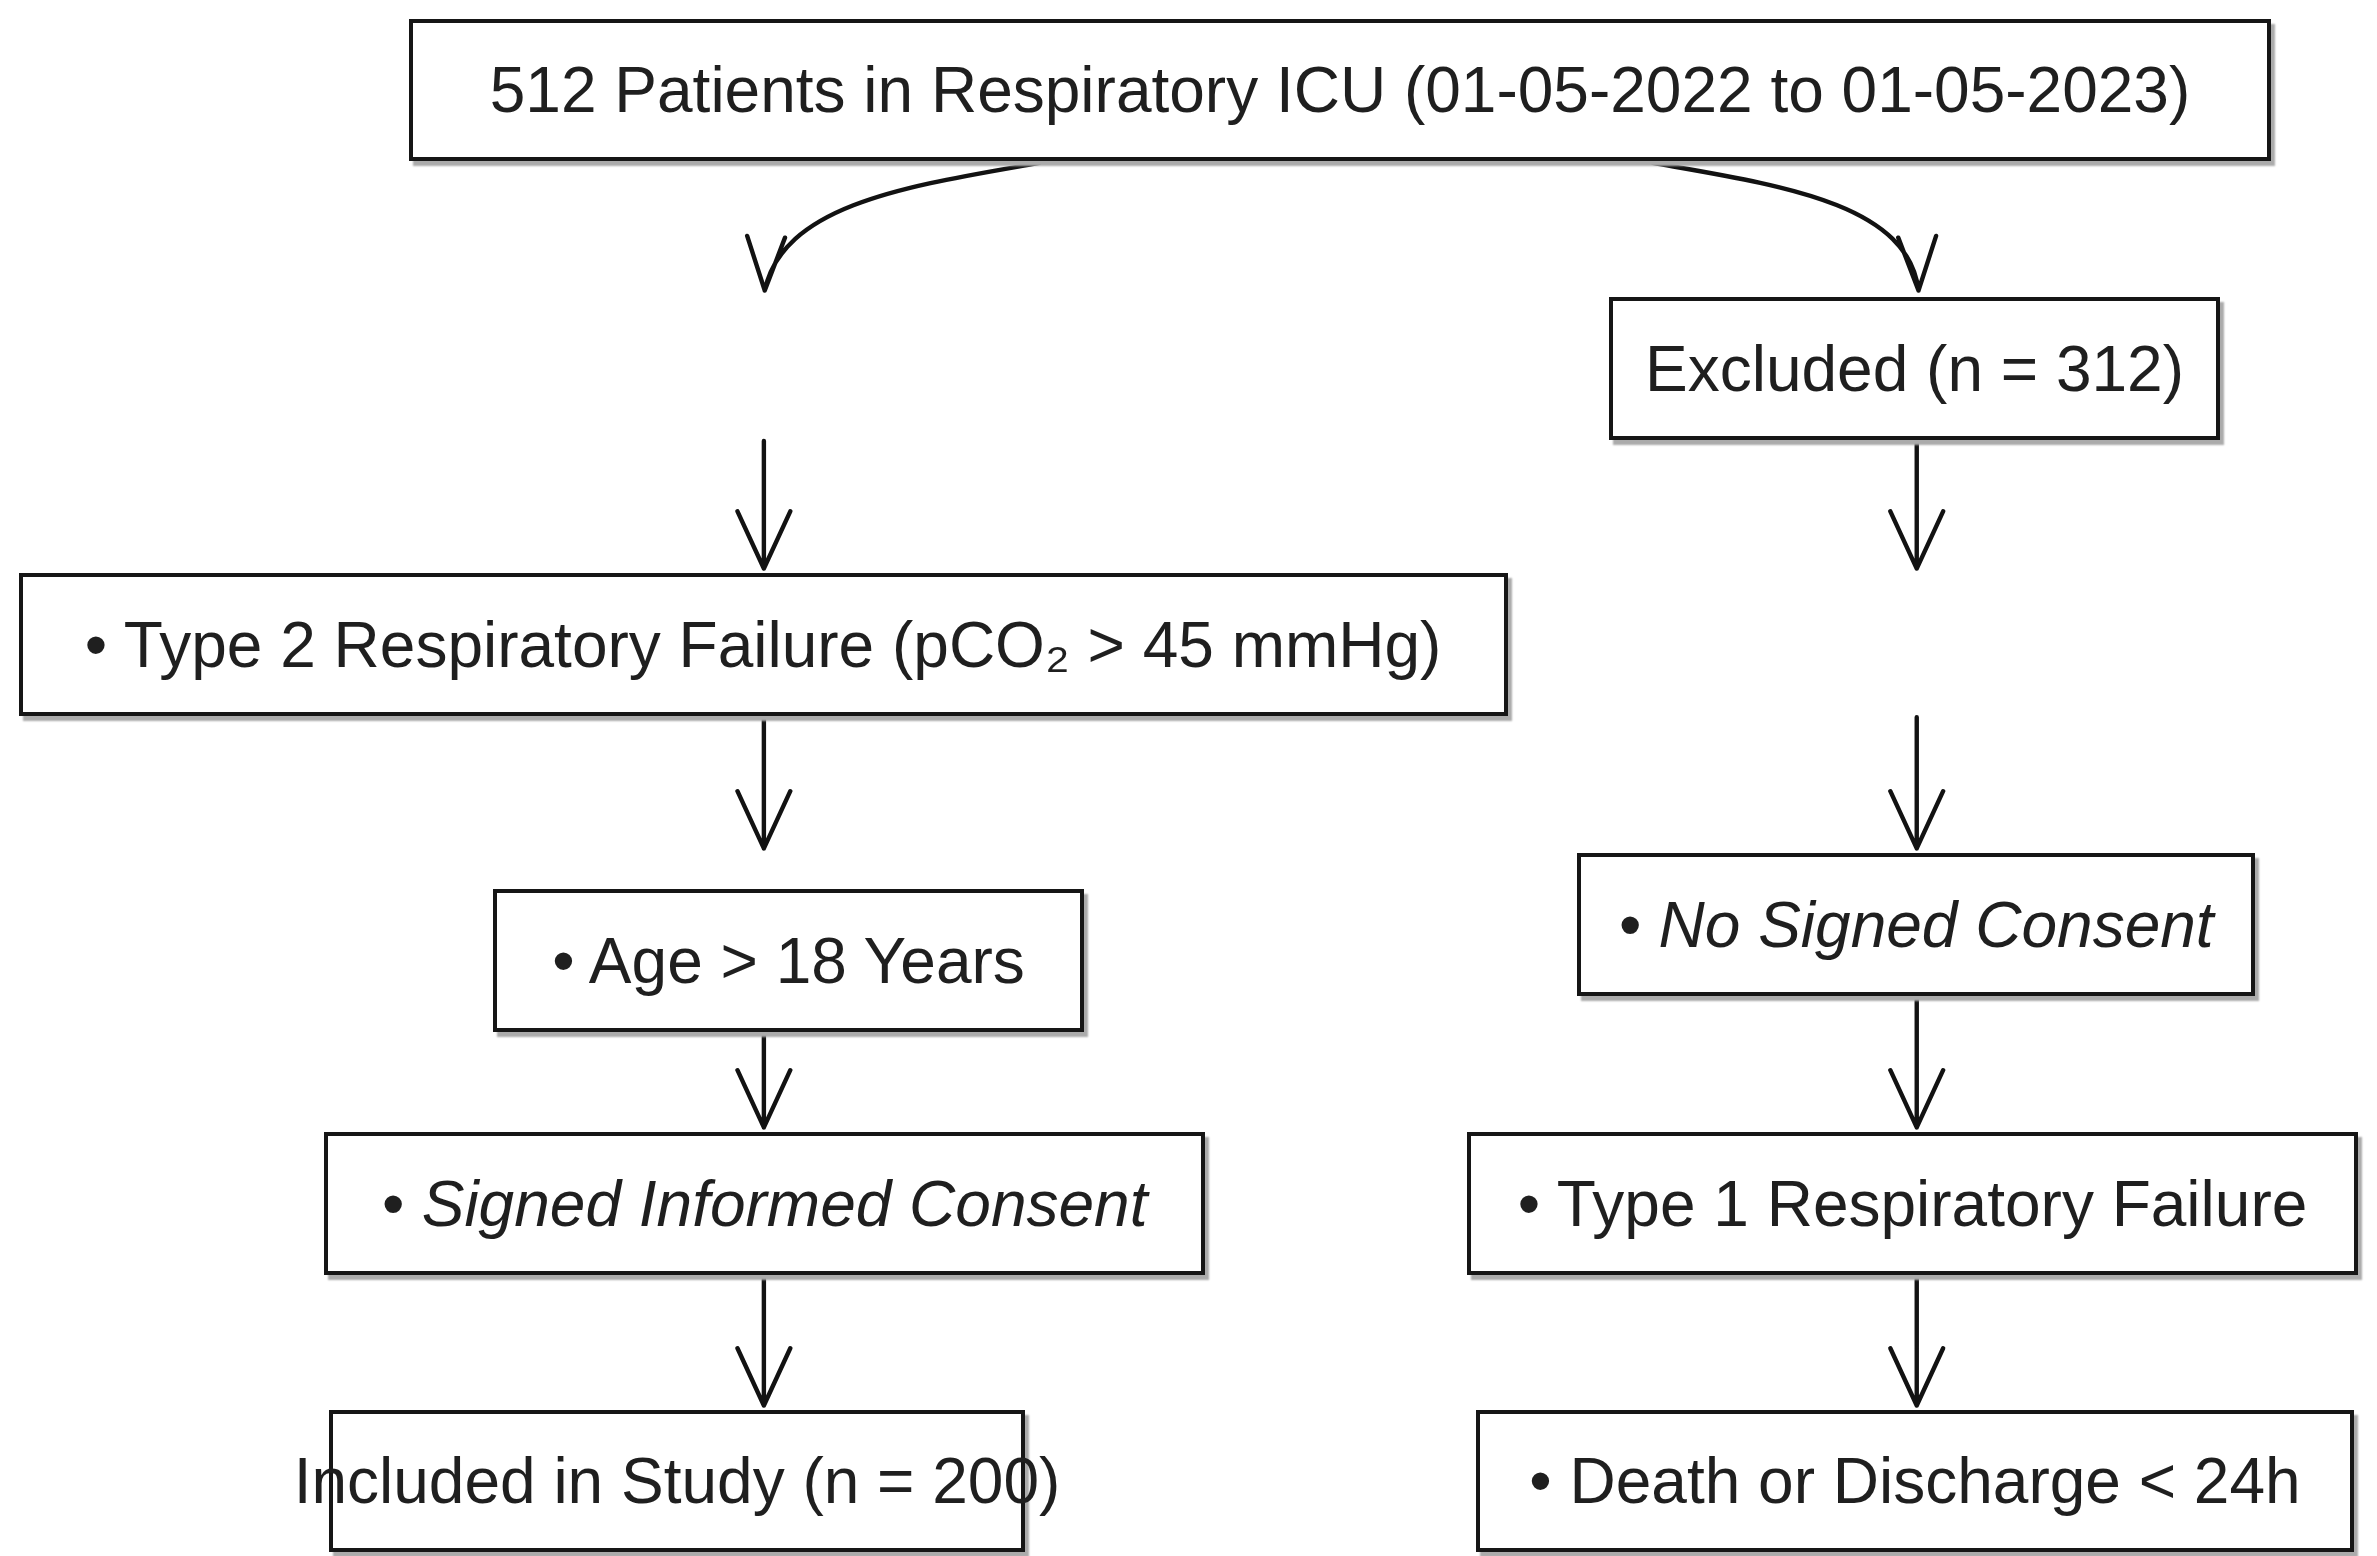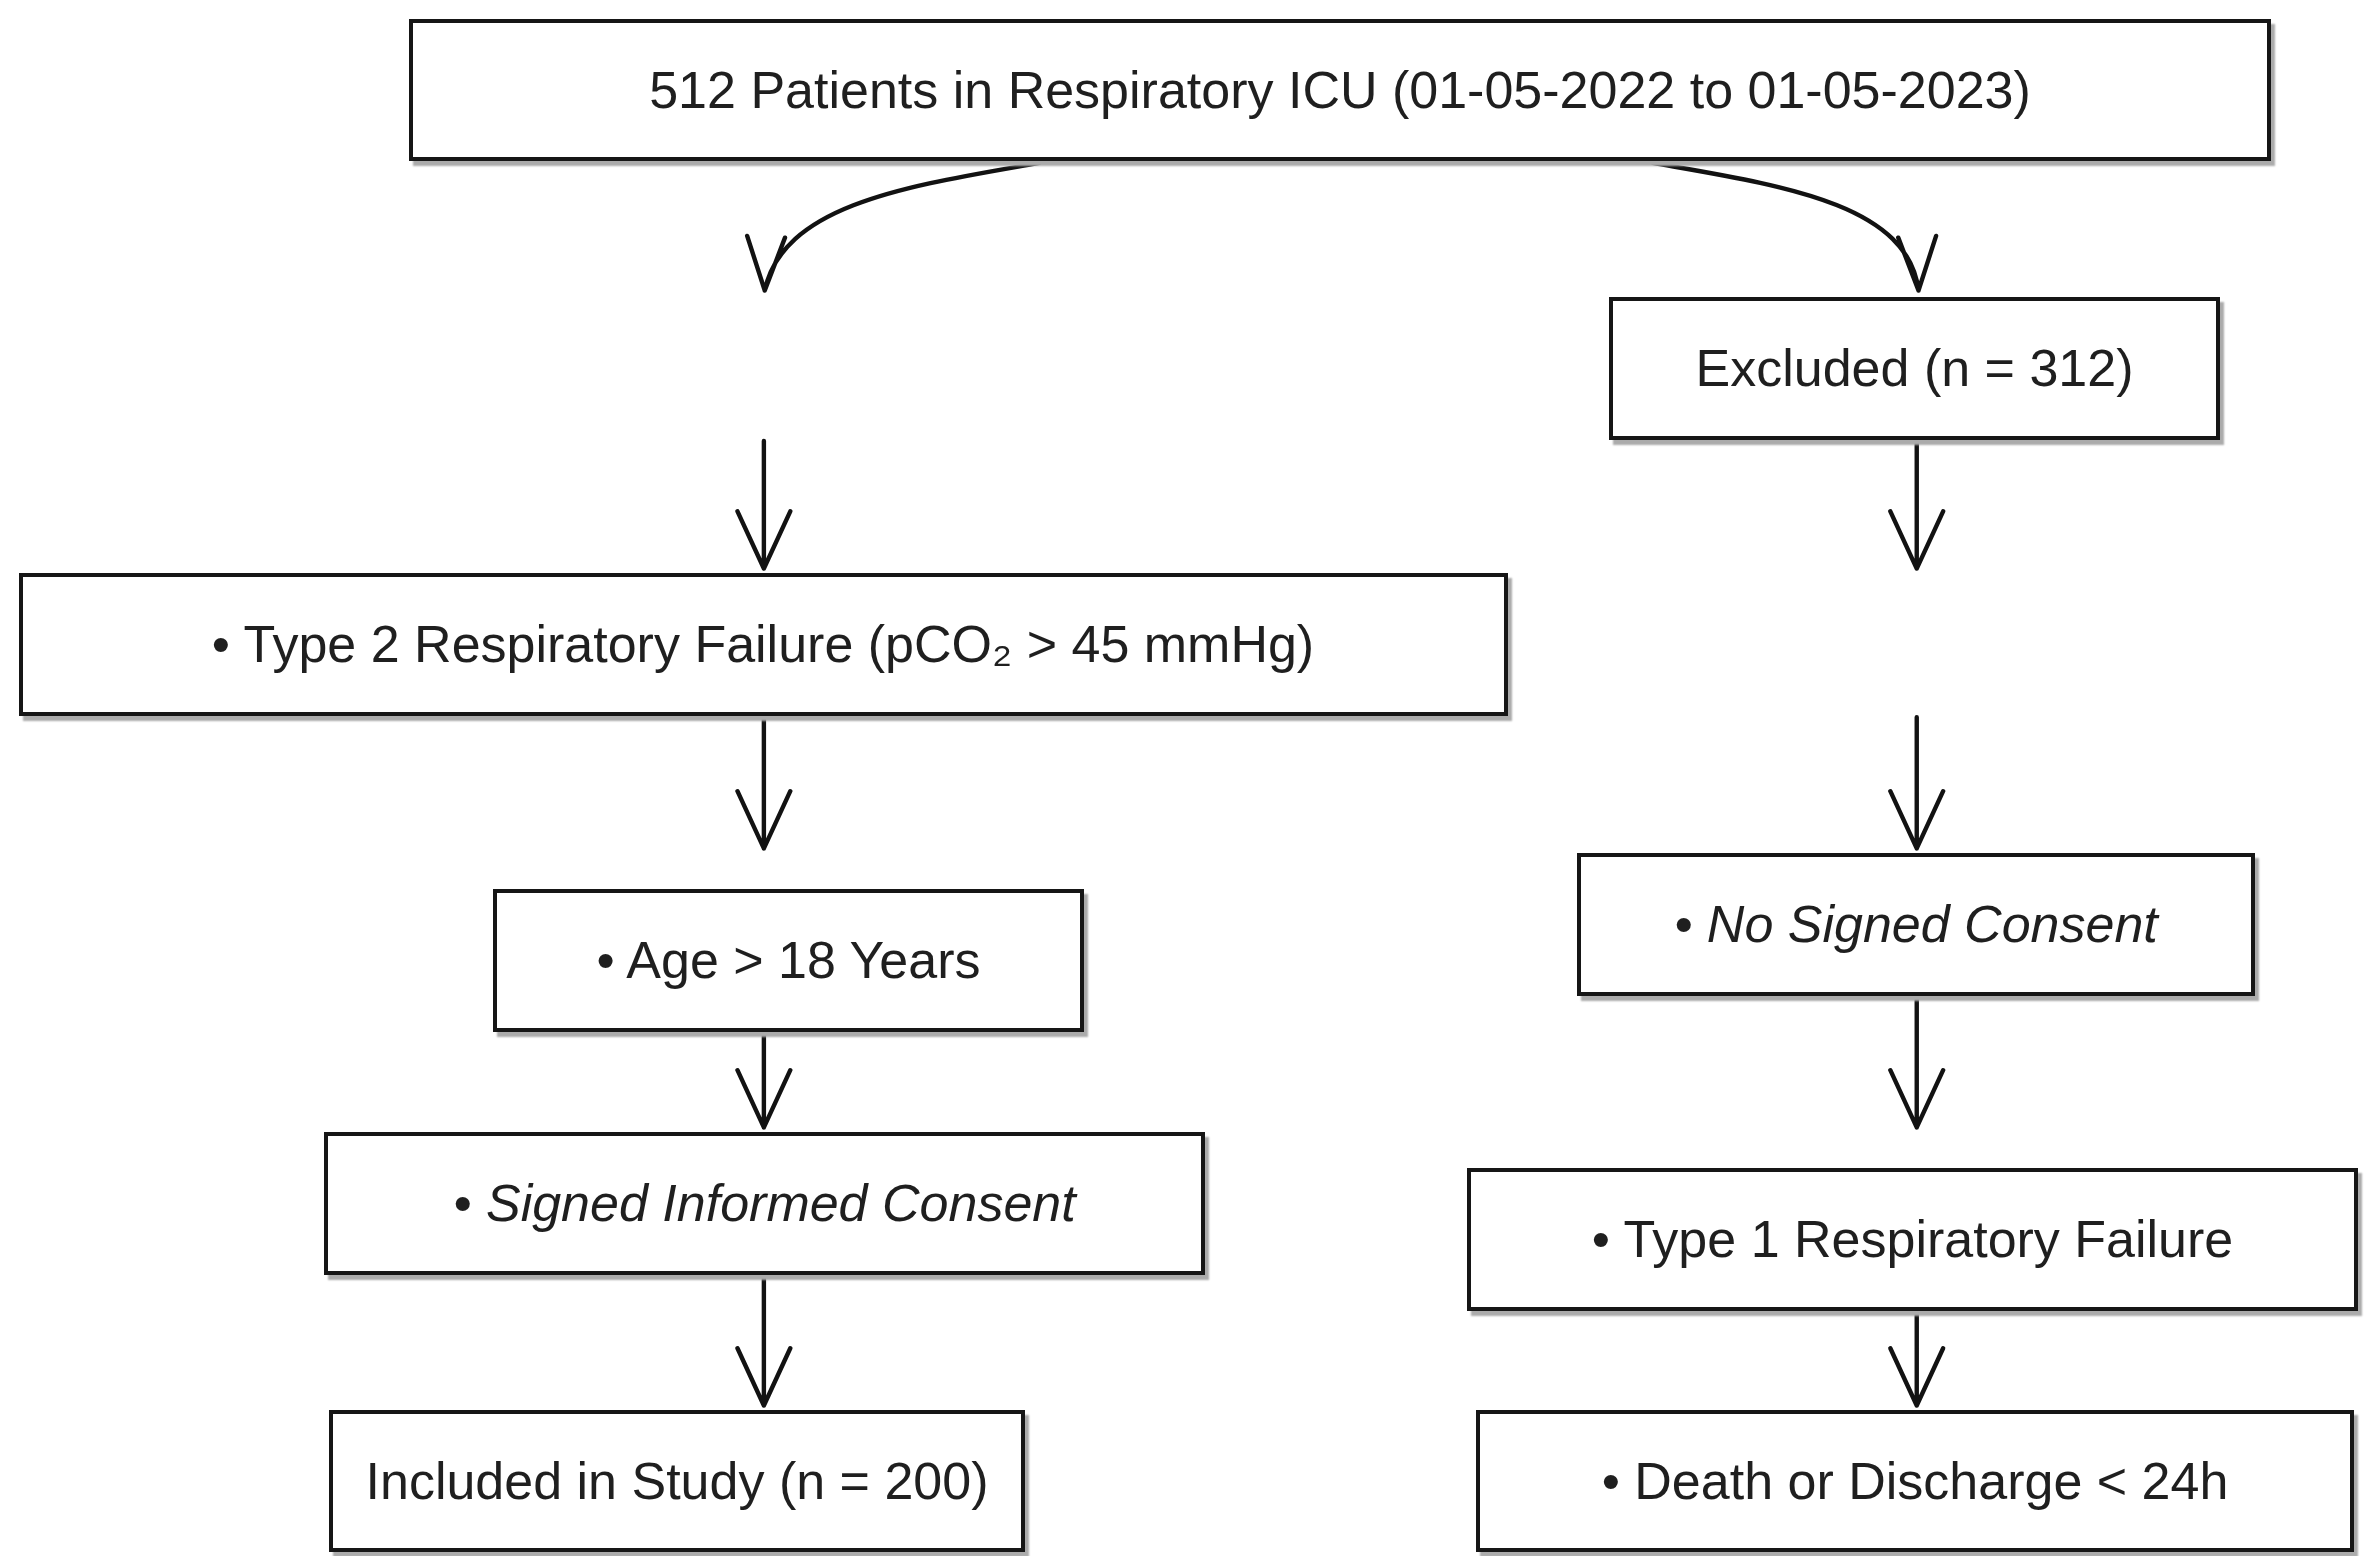--- a/index.html
+++ b/index.html
@@ -18,39 +18,39 @@
   .node {
     position: absolute;
     box-sizing: border-box;
     background: #ffffff;
     border: 4.4px solid #161616;
     box-shadow: 4.4px 5.3px 1.8px #ababab;
     display: flex;
     align-items: center;
     justify-content: center;
     text-align: center;
-    font-size: 52px;
+    font-size: 64px;
     color: #1f1f1f;
     white-space: nowrap;
     line-height: 1.25;
   }
   
   #n-root      { left: 409px;  top: 19.4px;   width: 1862px; height: 142px; }
   
   #n-inclusion { left: 483px;  top: 297px;  width: 577px;  height: 143px; }
   #n-excluded  { left: 1609px; top: 297px;  width: 611px;  height: 143px; }
   
   #n-type2     { left: 18.5px;   top: 573px;  width: 1489px; height: 143px; }
   #n-ageunder  { left: 1646px; top: 573px;  width: 540px;  height: 143px; }
   
   #n-ageover   { left: 493px;  top: 853px;  width: 591px;  height: 143px; margin-top: 36px; }
   #n-noconsent { left: 1577px; top: 853px;  width: 678px;  height: 143px; font-style: italic; }
   
   #n-signed    { left: 324px;  top: 1132px; width: 881px; height: 143px; font-style: italic; }
-  #n-type1     { left: 1467px; top: 1132px; width: 891px; height: 143px; margin-top: 36px; }
+  #n-type1     { left: 1467px; top: 1132px; width: 891px; height: 143px; }
   
   #n-included  { left: 329px;  top: 1410px; width: 696px;  height: 142px; }
   #n-death     { left: 1476px; top: 1410px; width: 878px;  height: 142px; }
 
   #connectors {
     position: absolute;
     left: 0; top: 0;
     width: 2377px;
     height: 1556px;
     pointer-events: none;

